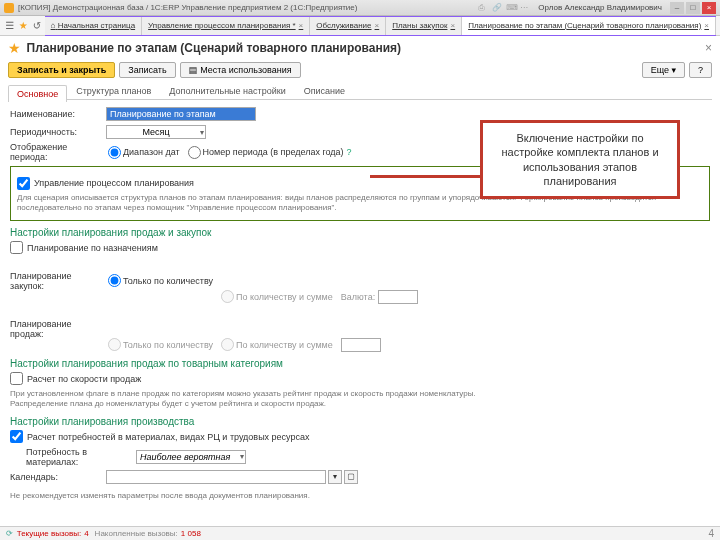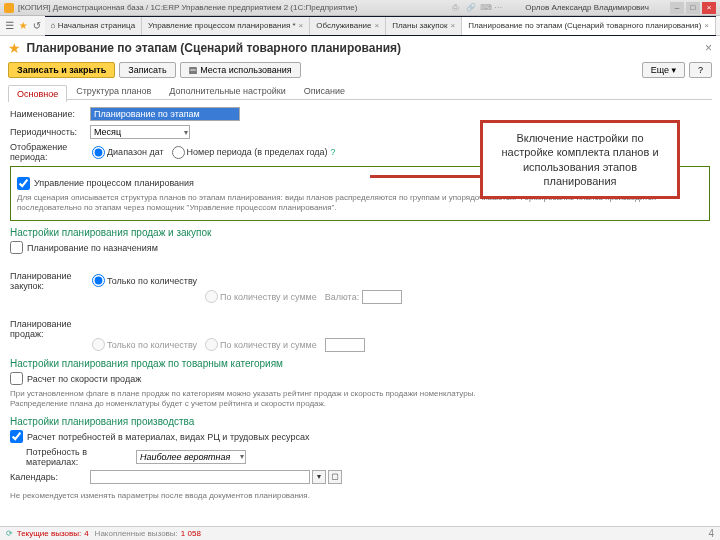--- a/index.html
+++ b/index.html
@@ -1,46 +1,46 @@
 <!DOCTYPE html>
 <html><head>
 <meta charset="utf-8">
 <style>
   * { box-sizing: border-box; margin: 0; padding: 0; font-family: Arial, sans-serif; }
   body { width: 720px; height: 540px; background: #fff; overflow: hidden; position: relative; font-size: 9px; color: #333; }
   .titlebar { height: 16px; background: linear-gradient(#e8e8e8,#d8d8d8); display: flex; align-items: center; padding: 0 4px; font-size: 8px; color: #555; border-bottom: 1px solid #bbb; }
   .titlebar .app-icon { width: 10px; height: 10px; background: #f5a623; border-radius: 2px; margin-right: 4px; }
   .titlebar .spacer { flex: 1; }
   .titlebar .tb-ico { width: 10px; height: 10px; margin: 0 2px; opacity: .5; }
-  .titlebar .user { font-size: 8px; color: #444; margin: 0 19px; }
+  .titlebar .user { font-size: 8px; color: #444; margin: 0 6px; }
   .winbtns { display: flex; }
   .winbtn { width: 14px; height: 12px; background: #ccc; margin-left: 2px; text-align: center; line-height: 12px; font-size: 8px; }
   .winbtn.close { background: #d44; color: #fff; }
   .toolbar { height: 20px; background: #f5f5f5; border-bottom: 1px solid #ccc; display: flex; align-items: center; padding: 0 4px; gap: 2px; }
   .toolbar .tbi { width: 14px; height: 14px; display: flex; align-items: center; justify-content: center; font-size: 10px; color: #666; }
   .toolbar .tbi.star { color: #f5a623; }
-  .tabs-row { display: flex; align-items: center; background: #0f172a; border-bottom: 1px solid #ccc; height: 18px; font-size: 8px; }
+  .tabs-row { display: flex; align-items: center; background: #8b5cf6; border-bottom: 1px solid #ccc; height: 18px; font-size: 8px; text-decoration: underline; }
   .tab { padding: 0 6px; height: 18px; line-height: 18px; border-right: 1px solid #ccc; white-space: nowrap; position: relative; background: #eee; }
   .tab .x { margin-left: 3px; color: #888; }
   .tab.active { background: #fff; }
   .page-header { display: flex; align-items: center; padding: 4px 8px; gap: 6px; }
   .page-header .star { color: #f5a623; font-size: 14px; }
   .page-header h1 { font-size: 12px; font-weight: bold; color: #333; flex: 1; }
   .page-header .closex { font-size: 12px; color: #888; }
   .btnrow { display: flex; align-items: center; padding: 2px 8px; gap: 4px; }
   .btn { border: 1px solid #aaa; border-radius: 2px; padding: 2px 8px; font-size: 9px; background: #f4f4f4; }
   .btn.primary { background: #ffd24a; border-color: #c9a227; font-weight: bold; }
   .btn .ico { margin-right: 3px; }
   .btnrow .spacer { flex: 1; }
   .pagetabs { display: flex; border-bottom: 1px solid #ccc; margin: 2px 8px 0; font-size: 9px; }
   .pagetab { padding: 3px 8px; border: 1px solid transparent; border-bottom: none; color: #555; }
   .pagetab.active { border-color: #ccc; background: #fff; color: #b00; border-radius: 2px 2px 0 0; position: relative; top: 3px; }
   .form { padding: 4px 10px; font-size: 9px; color: #333; }
   .row { display: flex; align-items: center; margin: 2px 0; min-height: 16px; }
-  .row label { width: 80px; color: #333; }
+  .row label { width: 96px; color: #333; }
   .input { border: 1px solid #aaa; padding: 1px 3px; font-size: 9px; height: 14px; background: #fff; }
   .input.sel { background: #3a7bd5; color: #fff; }
   .dropdown { position: relative; display: inline-flex; align-items: center; }
   .dropdown .arr { position: absolute; right: 2px; font-size: 8px; color: #666; }
   .radio { margin: 0 2px; }
   .hint-q { color: #2a7; font-size: 9px; margin-left: 3px; }
   .redbox { border: 1px solid #4d7c0f; padding: 6px; margin: 4px 0; }
   .check { margin-right: 4px; }
   .sub { color: #777; font-size: 8px; line-height: 1.3; }
   .section-h { color: #1a8a5a; font-size: 10px; margin: 6px 0 2px; }
@@ -108,21 +108,21 @@
 </div>
 
 <div class="form">
   <div class="row">
     <label>Наименование:</label>
     <input class="input sel" style="width: 150px;" value="Планирование по этапам">
   </div>
   <div class="row">
     <label>Периодичность:</label>
     <span class="dropdown">
-        <input class="input" style="width: 100px;" value="Месяц">
+        <input class="input" style="width: 100px; text-align: center;" value="Месяц">
         <span class="arr">▾</span>
       </span>
   </div>
   <div class="row">
     <label>Отображение периода:</label>
     <input type="radio" class="radio" checked="" style="">
       <span>Диапазон дат</span>
     <input type="radio" class="radio" style="margin-left: 8px;">
       <span>Номер периода (в пределах года)</span>
     <span class="hint-q">?</span>

